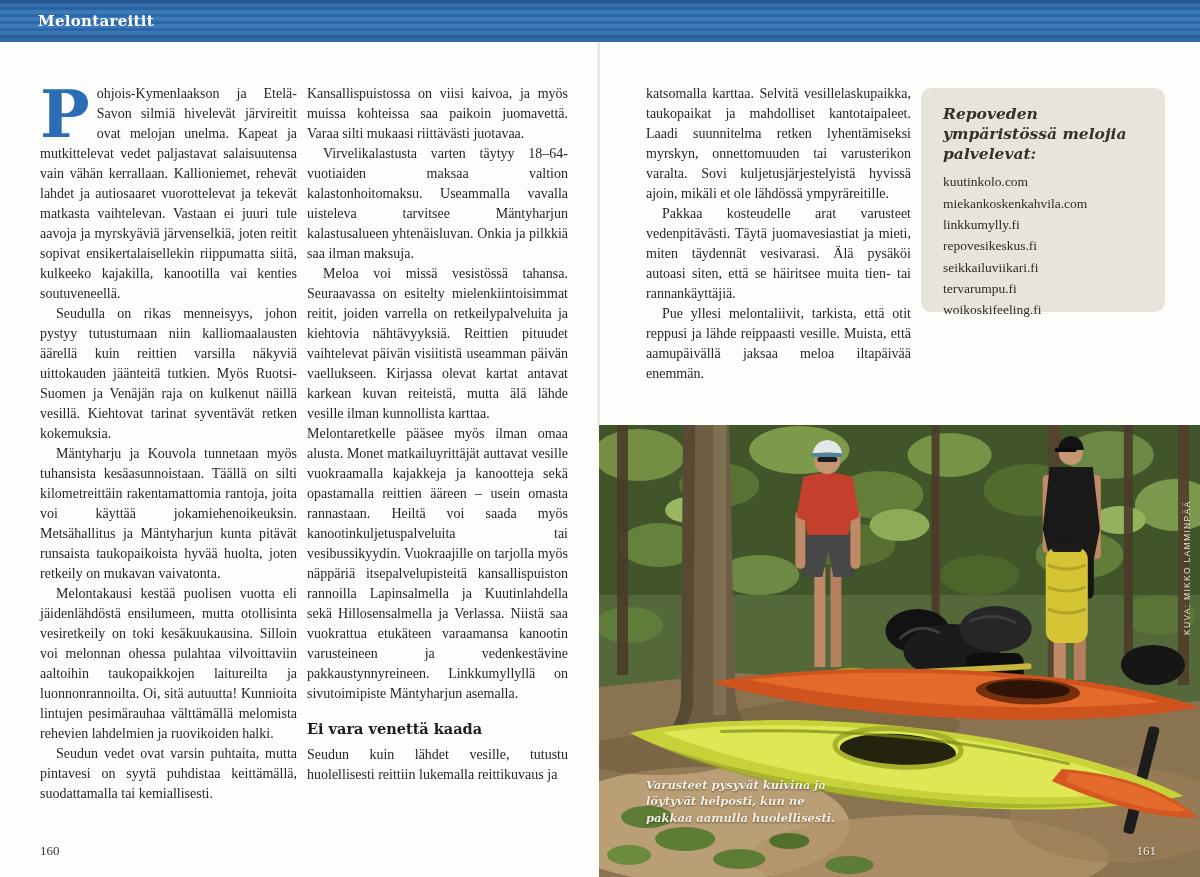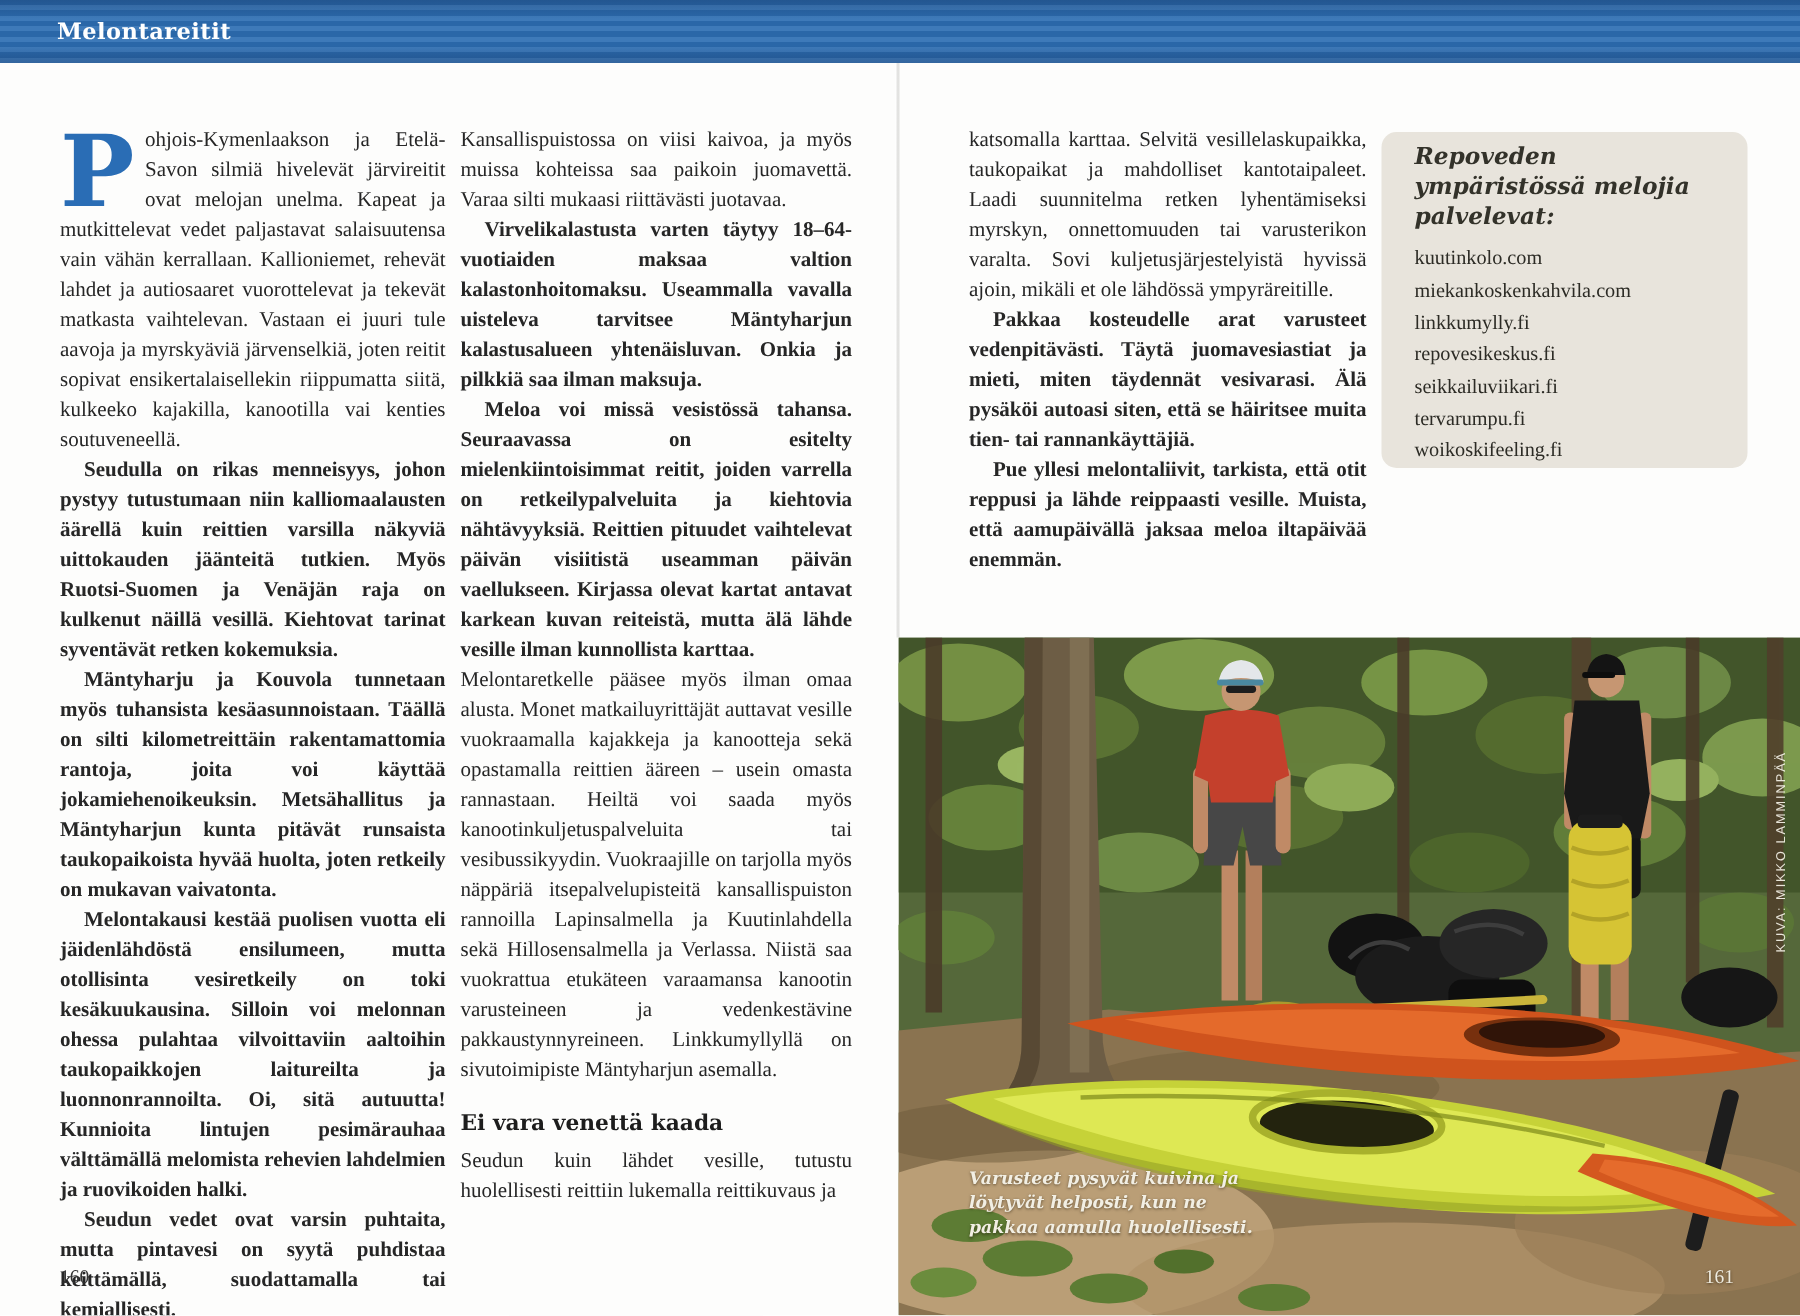--- a/index.html
+++ b/index.html
@@ -25,34 +25,34 @@
   }
   
   .col {
     position:absolute; top:84px; text-align:justify;
     font-size:14px; line-height:20px; color:#262626;
   }
   .col1 { left:40px;  width:257px; }
   .col2 { left:307px; width:261px; }
   .col3 { left:646px; width:265px; }
   .col p { margin:0; }
-  .col p.indent { text-indent:16px;font-weight:bold; }
+  .col p.indent { text-indent:16px; }
   .runhead {
     font-family:"DejaVu Serif", serif; font-weight:bold; font-size:14.5px;
     color:#1d1d1d; text-align:left; margin:15px 0 6px 0;
   }
   .dropcap {
     float:left; font-family:"DejaVu Serif", serif; font-weight:bold;
     color:#2a6db5; font-size:66px; line-height:52px; padding:4px 7px 0 0;
   }
   
   .info-box {
     position:absolute; left:921px; top:88px; width:244px; height:224px;
     background:#e8e4dc; border-radius:10px; box-sizing:border-box;
-    padding:6px 22px 0 22px;
+    padding:16px 22px 0 22px;
   }
   .info-heading {
     font-family:"DejaVu Serif", serif; font-style:italic; font-weight:bold;
     font-size:15.5px; line-height:1.28; color:#33322a; margin:0 0 8px 0;
   }
   .info-link { font-size:13.5px; line-height:1.58; color:#2c2b25; }
   
   .photo { position:absolute; left:599px; top:425px; width:601px; height:452px; }
   .photo svg { display:block; width:100%; height:100%; }
   .photo-caption {

